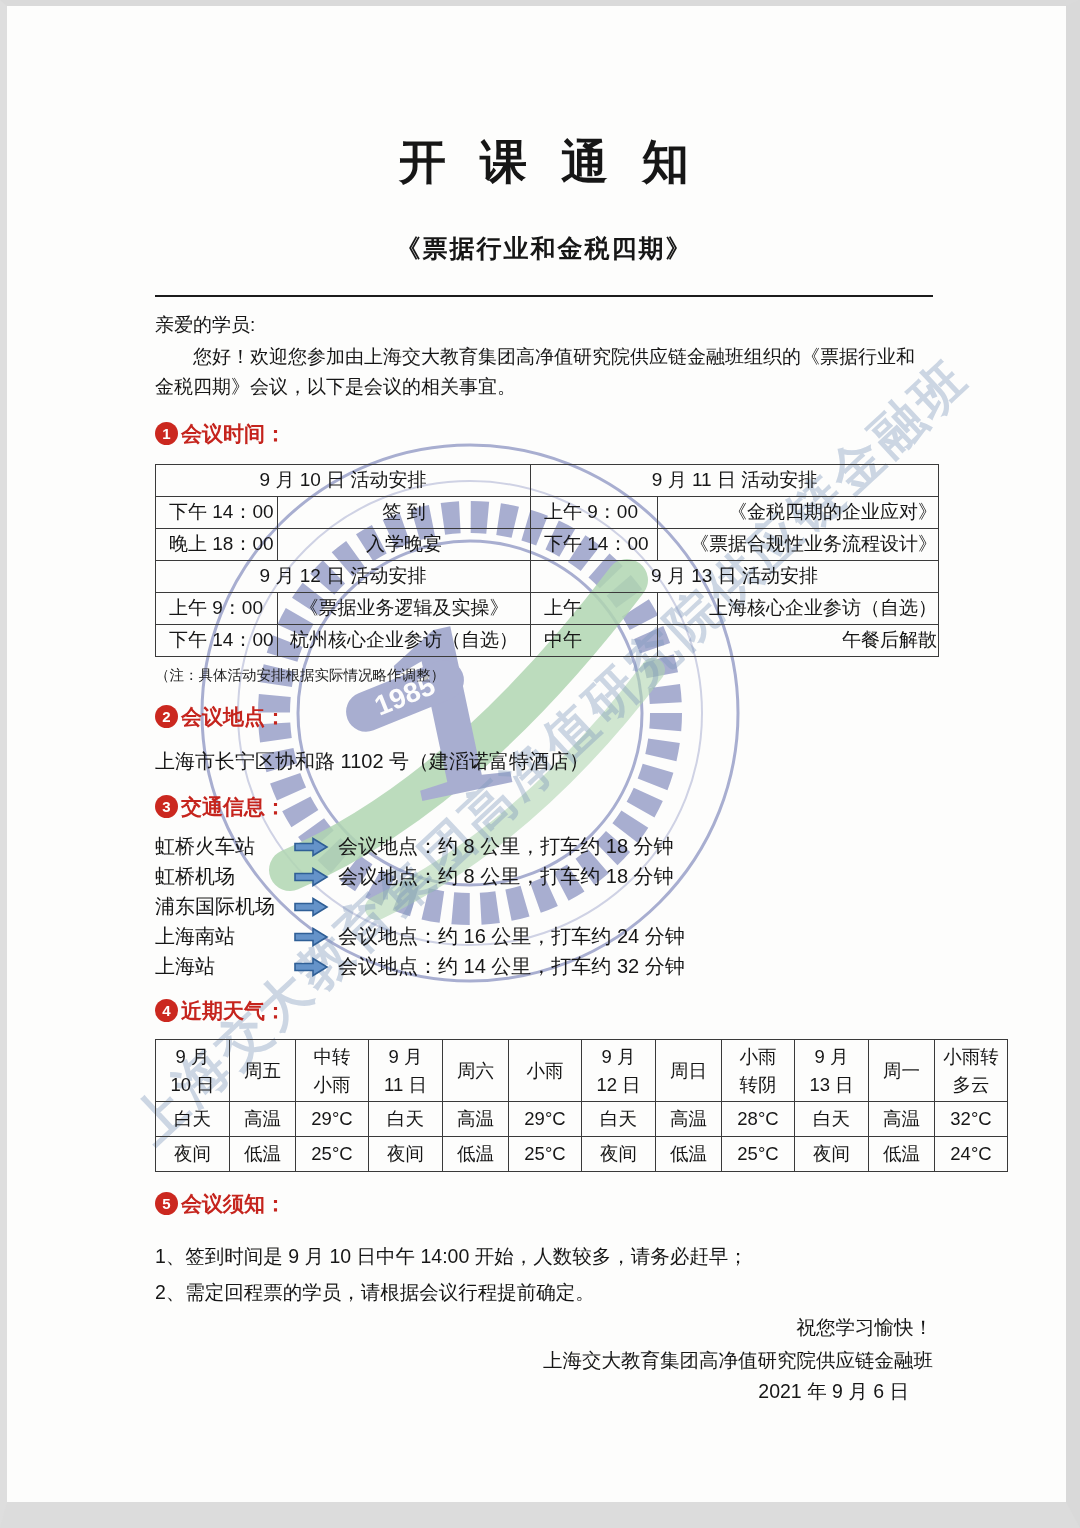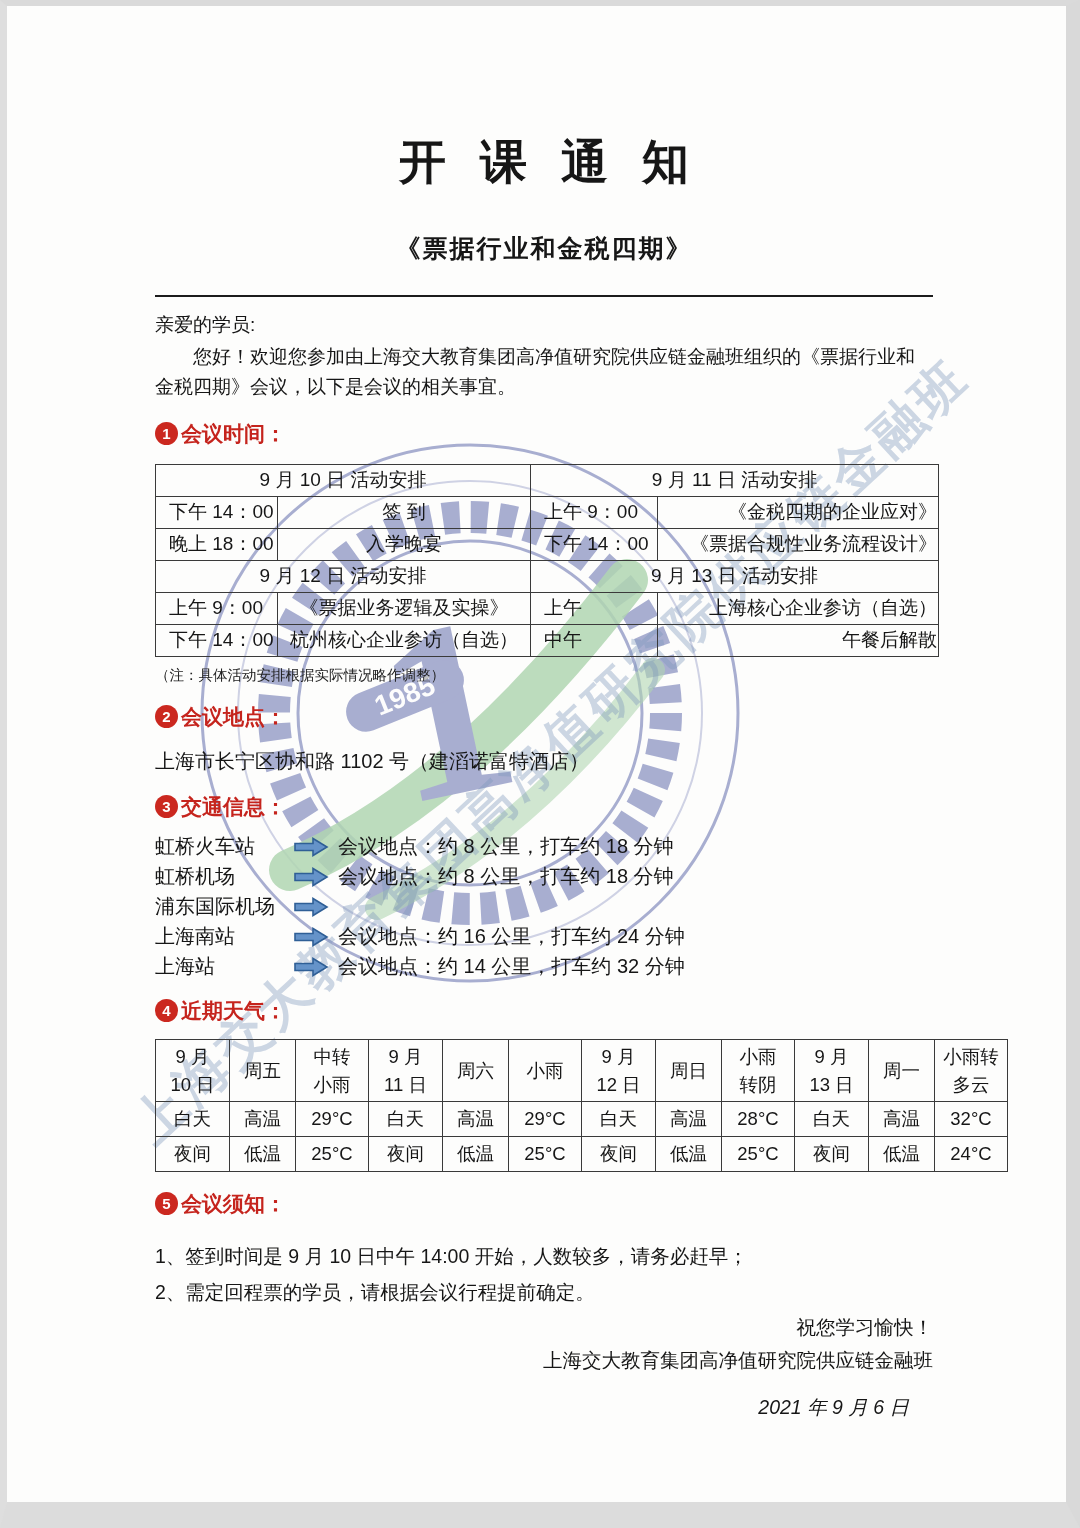--- a/index.html
+++ b/index.html
@@ -68,21 +68,21 @@
     border:1.5px solid #3a3a3a;text-align:center;font-size:18.5px;
     padding:3px 2px;white-space:pre-line;line-height:1.5;vertical-align:middle;
   }
   .weather .hd td{height:54px;}
   .weather .dt td{height:27px;}
   
   .notice{font-size:19.5px;line-height:1.5;margin-top:7px;}
   .notice.first{margin-top:24px;}
   .closing{font-size:19.5px;margin-top:7px;text-align:right;}
   .sign-org{font-size:19.5px;text-align:right;margin-top:6px;width:778px;}
-  .sign-date{font-size:19.5px;text-align:right;margin-top:20px;width:778px;padding-right:24px;box-sizing:border-box;font-style:italic;}
+  .sign-date{font-size:19.5px;text-align:right;margin-top:4px;width:778px;padding-right:24px;box-sizing:border-box;}
 </style>
 </head>
 <body>
 
 <div class="page">
 
   <svg class="logo-wm" viewBox="0 0 550 550">
     <circle cx="275" cy="275" r="268" fill="none" stroke="#2b3990" stroke-width="3"></circle>
     <circle cx="275" cy="275" r="232" fill="none" stroke="#2b3990" stroke-width="2" opacity="0.55"></circle>
     <circle cx="275" cy="275" r="196" fill="none" stroke="#2b3990" stroke-width="32" stroke-dasharray="17 11"></circle>

